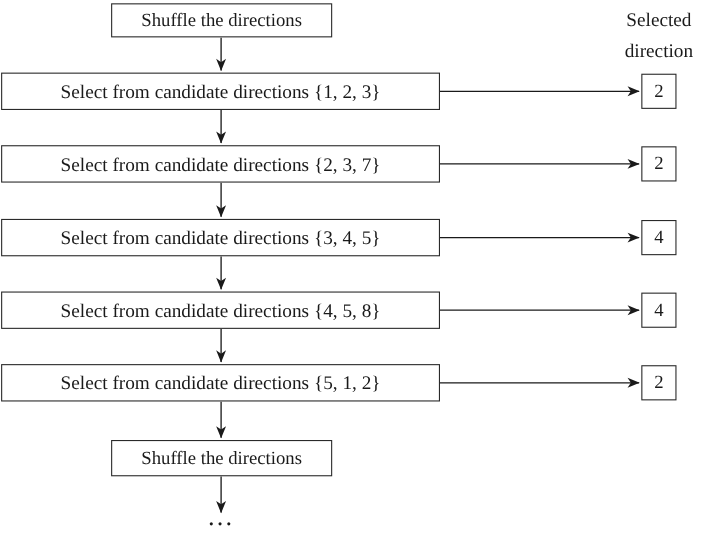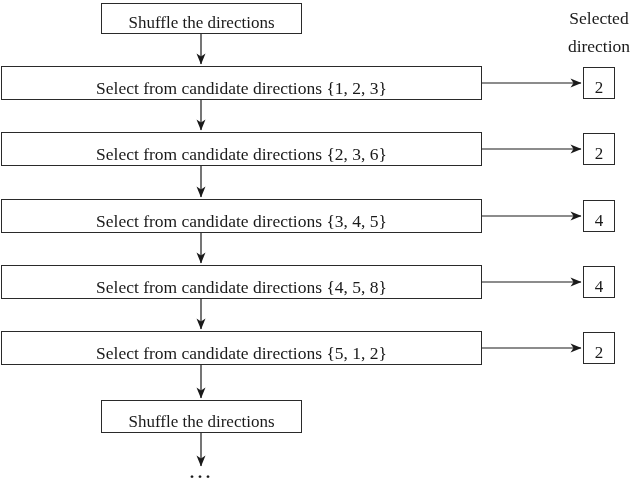--- a/index.html
+++ b/index.html
@@ -22,33 +22,33 @@
     top: 0;
     width: 640px;
     height: 485px;
   }
   .box {
     position: absolute;
     box-sizing: border-box;
     border: 1.4px solid #2a2a2a;
     background: #ffffff;
     display: flex;
-    align-items: flex-end;
+    align-items: center;
     justify-content: center;
     font-size: 17px;
     white-space: nowrap;
   }
   .shuffle-box {
     left: 101px;
     width: 201px;
     height: 31px;
   }
   .row-box {
     left: 1px;
-    width: 481px;
+    width: 399px;
     height: 34px;
     font-size: 17.5px;
   }
   .small-box {
     left: 583px;
     width: 32px;
     height: 32px;
     font-size: 17px;
   }
   .col-header {
@@ -108,21 +108,21 @@
   </div>
 
   <div class="box row-box" style="top:66px;">
     <span>Select from candidate directions {1, 2, 3}</span>
   </div>
   <div class="box small-box" style="top:67px;">
     <span>2</span>
   </div>
 
   <div class="box row-box" style="top:132px;">
-    <span>Select from candidate directions {2, 3, 6}</span>
+    <span>Select from candidate directions {2, 3, 7}</span>
   </div>
   <div class="box small-box" style="top:133px;">
     <span>2</span>
   </div>
 
   <div class="box row-box" style="top:199px;">
     <span>Select from candidate directions {3, 4, 5}</span>
   </div>
   <div class="box small-box" style="top:200px;">
     <span>4</span>

